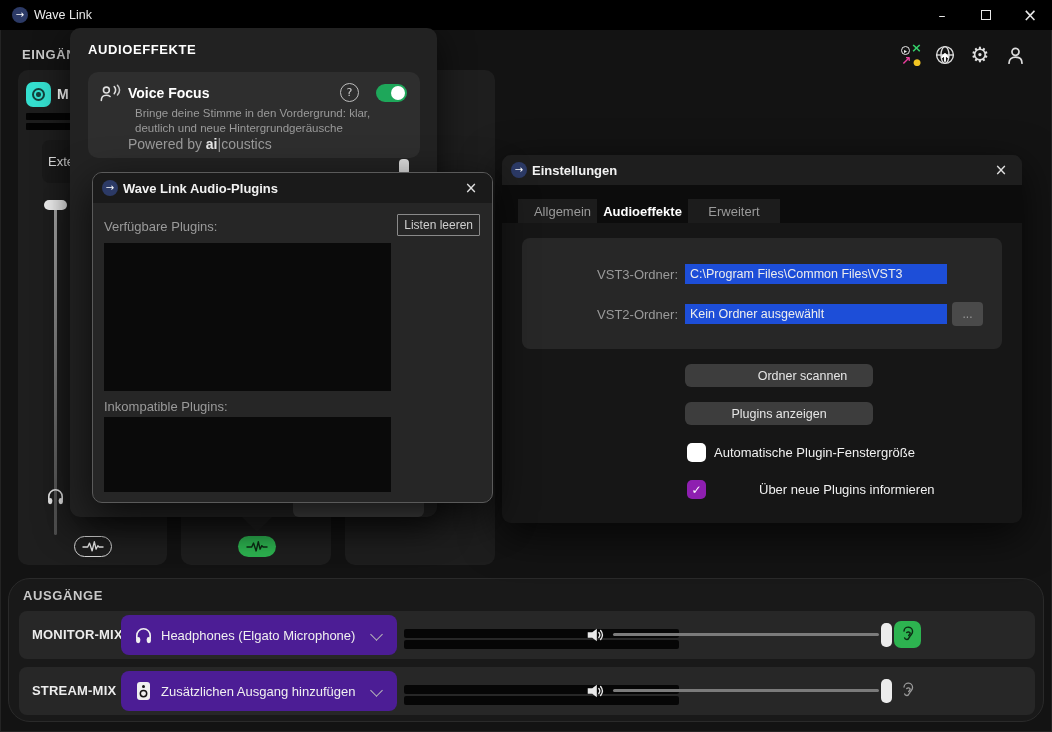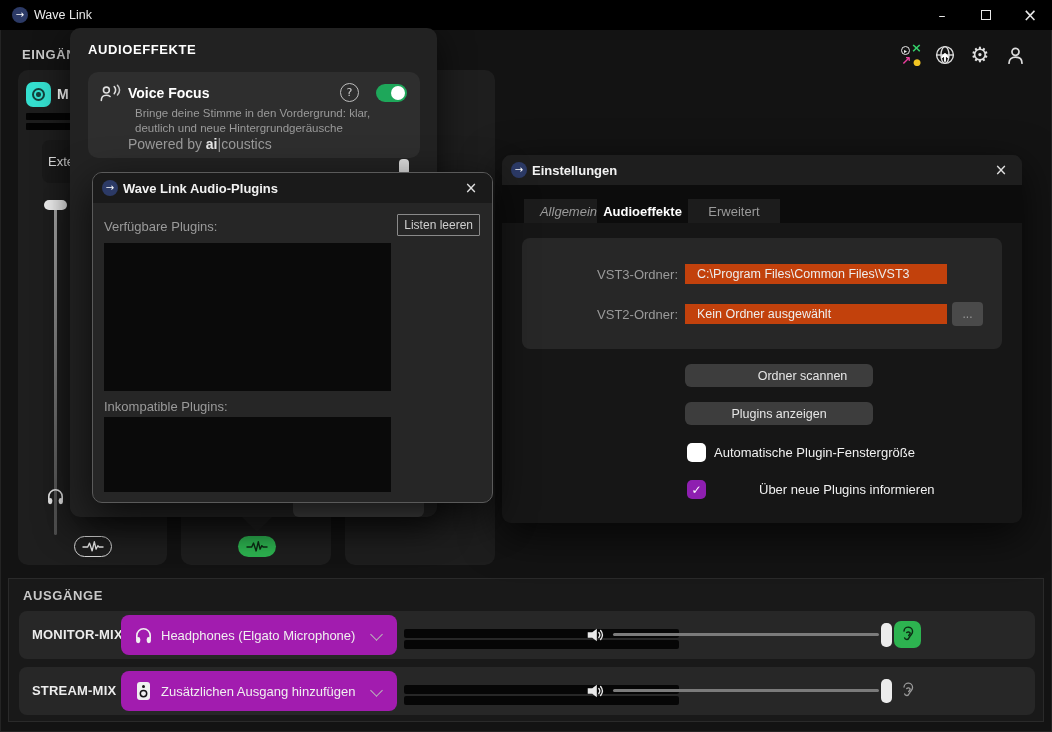--- a/index.html
+++ b/index.html
@@ -41,24 +41,24 @@
             background:linear-gradient(#a8a8a8,#4e4e4e); border-radius:2px; }
   .vhandle { position:absolute; left:26px; top:130px; width:23px; height:10px; background:#f0f0f0; border-radius:5px; }
   .hp-ic { position:absolute; left:27px; top:415px; }
   .pill { position:absolute; top:466px; width:38px; height:21px; border-radius:11px;
           display:flex; align-items:center; justify-content:center; }
   .pill.outline { border:1.5px solid #d8d8d8; }
   .pill.green { background:#2db350; }
 
   
   .outputs { position:absolute; left:8px; top:578px; width:1036px; height:144px; background:#191919;
-             border:1px solid #2a2a2a; border-radius:0; }
+             border:1px solid #2a2a2a; border-radius:22px; }
   .orow { position:absolute; left:10px; width:1016px; height:48px; background:#272727; border-radius:8px; }
   .orow-label { position:absolute; left:13px; top:16px; color:#ececec; font-size:13px; font-weight:600; letter-spacing:.2px; }
-  .dd { position:absolute; left:102px; top:4px; width:276px; height:40px; background:#a21caf; border-radius:8px; }
+  .dd { position:absolute; left:102px; top:4px; width:276px; height:40px; background:#4c1d95; border-radius:8px; }
   .dd-text { position:absolute; left:40px; top:13px; color:#f0f0f0; font-size:13px; white-space:nowrap; }
   .chev { position:absolute; right:16px; top:15px; width:9px; height:9px; border-right:1.8px solid #b9b9b9;
           border-bottom:1.8px solid #b9b9b9; transform:rotate(45deg); }
   .obar { position:absolute; left:385px; width:275px; height:9px; background:#060606; border-radius:2px; }
   .vol-ic { position:absolute; left:566px; top:14px; }
   .htrack { position:absolute; left:594px; top:22px; width:266px; height:3px; background:#7b7b7b; border-radius:2px; }
   .hhandle { position:absolute; left:862px; top:12px; width:11px; height:24px; background:#ececec; border-radius:5px; }
   .earbtn { position:absolute; left:875px; top:10px; width:27px; height:27px; border-radius:7px;
             display:flex; align-items:center; justify-content:center; }
   .earbtn.on { background:#2db350; }
@@ -99,22 +99,22 @@
   
   .settings { position:absolute; left:502px; top:155px; width:520px; height:368px; background:#161616;
               border-radius:9px; box-shadow:0 12px 40px rgba(0,0,0,.7); }
   .settings .dlg-titlebar { background:#1e1e1e; }
   .tabstrip { position:absolute; left:0; top:30px; width:520px; height:38px; background:#0c0c0c; }
   .tab { position:absolute; top:14px; height:24px; display:flex; align-items:center; justify-content:center;
          font-size:13px; color:#9a9a9a; background:#1c1c1c; }
   .tab.active { background:#0c0c0c; color:#fff; font-weight:600; }
   .vst-panel { position:absolute; left:20px; top:83px; width:480px; height:111px; background:#272727; border-radius:8px; }
   .vst-label { position:absolute; width:140px; text-align:right; color:#9a9a9a; font-size:13px; }
-  .vst-input { position:absolute; left:163px; width:262px; height:20px; background:#c2410c; color:#ededed;
-               font-size:12.5px; line-height:20px; padding-left:12px; white-space:nowrap; overflow:hidden; }
+  .vst-input { position:absolute; left:163px; width:262px; height:20px; background:#1d4ed8; color:#ededed;
+               font-size:12.5px; line-height:20px; padding-left:5px; white-space:nowrap; overflow:hidden; }
   .dots-btn { position:absolute; left:430px; top:64px; width:31px; height:24px; background:#4a4a4a; border-radius:4px;
               color:#9a9a9a; font-size:12px; display:flex; align-items:center; justify-content:center; }
   .set-btn { position:absolute; left:183px; width:188px; height:23px; background:#3d3d3d; border-radius:6px;
              color:#e6e6e6; font-size:12.5px; display:flex; align-items:center; justify-content:center; border:none; }
   .cbx { position:absolute; left:185px; width:19px; height:19px; border-radius:5px; }
   .cbx.unchecked { background:#fff; }
   .cbx.checked { background:#8e1fb0; color:#fff; font-size:12px; display:flex; align-items:center; justify-content:center; }
   .cbx-label { position:absolute; left:212px; color:#f0f0f0; font-size:13px; }
 
   svg { display:block; }
@@ -286,21 +286,21 @@
     <div class="fx-partial-btn"></div>
   </div>
 
   <div class="settings">
     <div class="dlg-titlebar">
       <span class="wl-logo glyph abs" style="left:9px;top:7px;">→</span>
       <span class="dlg-title">Einstellungen</span>
       <span class="dlg-close glyph">×</span>
     </div>
     <div class="tabstrip">
-      <div class="tab" style="left:22px;width:89px;font-style:italic;">Allgemein</div>
+      <div class="tab" style="left:16px;width:89px;">Allgemein</div>
       <div class="tab active" style="left:95px;width:91px;">Audioeffekte</div>
       <div class="tab" style="left:186px;width:92px;">Erweitert</div>
     </div>
     <div class="vst-panel">
       <span class="vst-label" style="left:16px;top:29px;">VST3-Ordner:</span>
       <div class="vst-input" style="top:26px;">C:\Program Files\Common Files\VST3</div>
       <span class="vst-label" style="left:16px;top:69px;">VST2-Ordner:</span>
       <div class="vst-input" style="top:66px;">Kein Ordner ausgewählt</div>
       <div class="dots-btn">...</div>
     </div>

